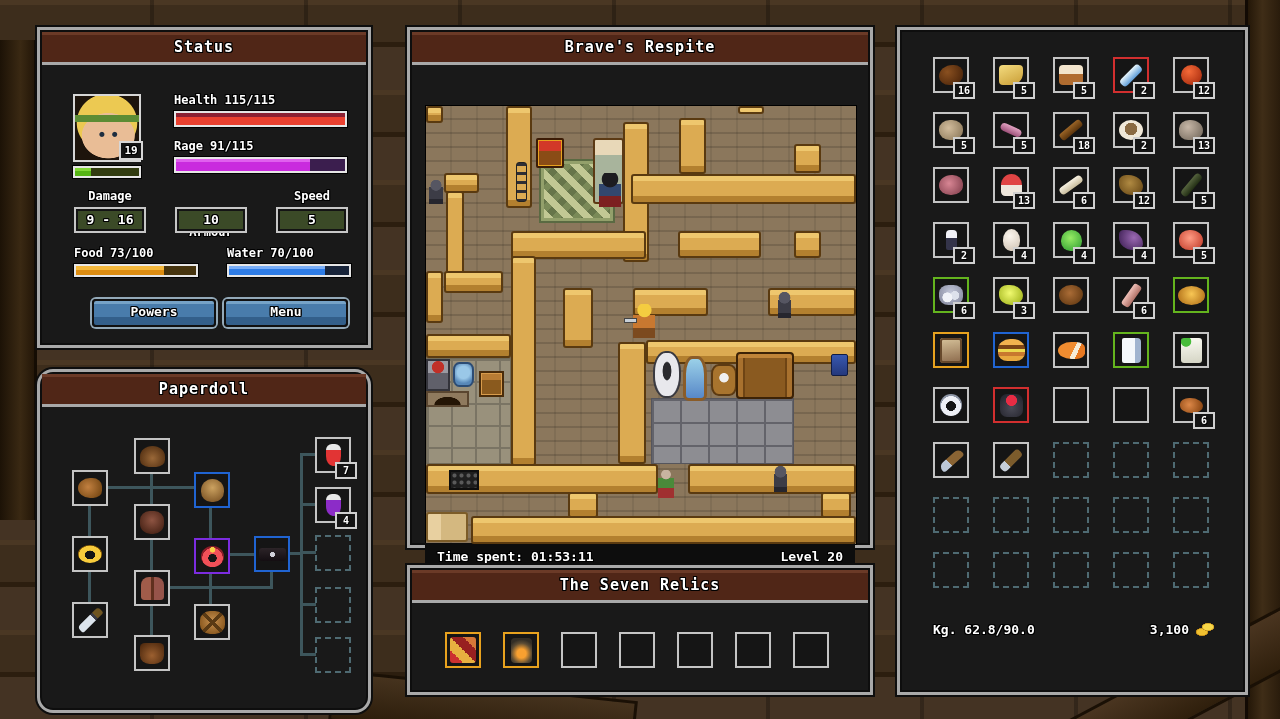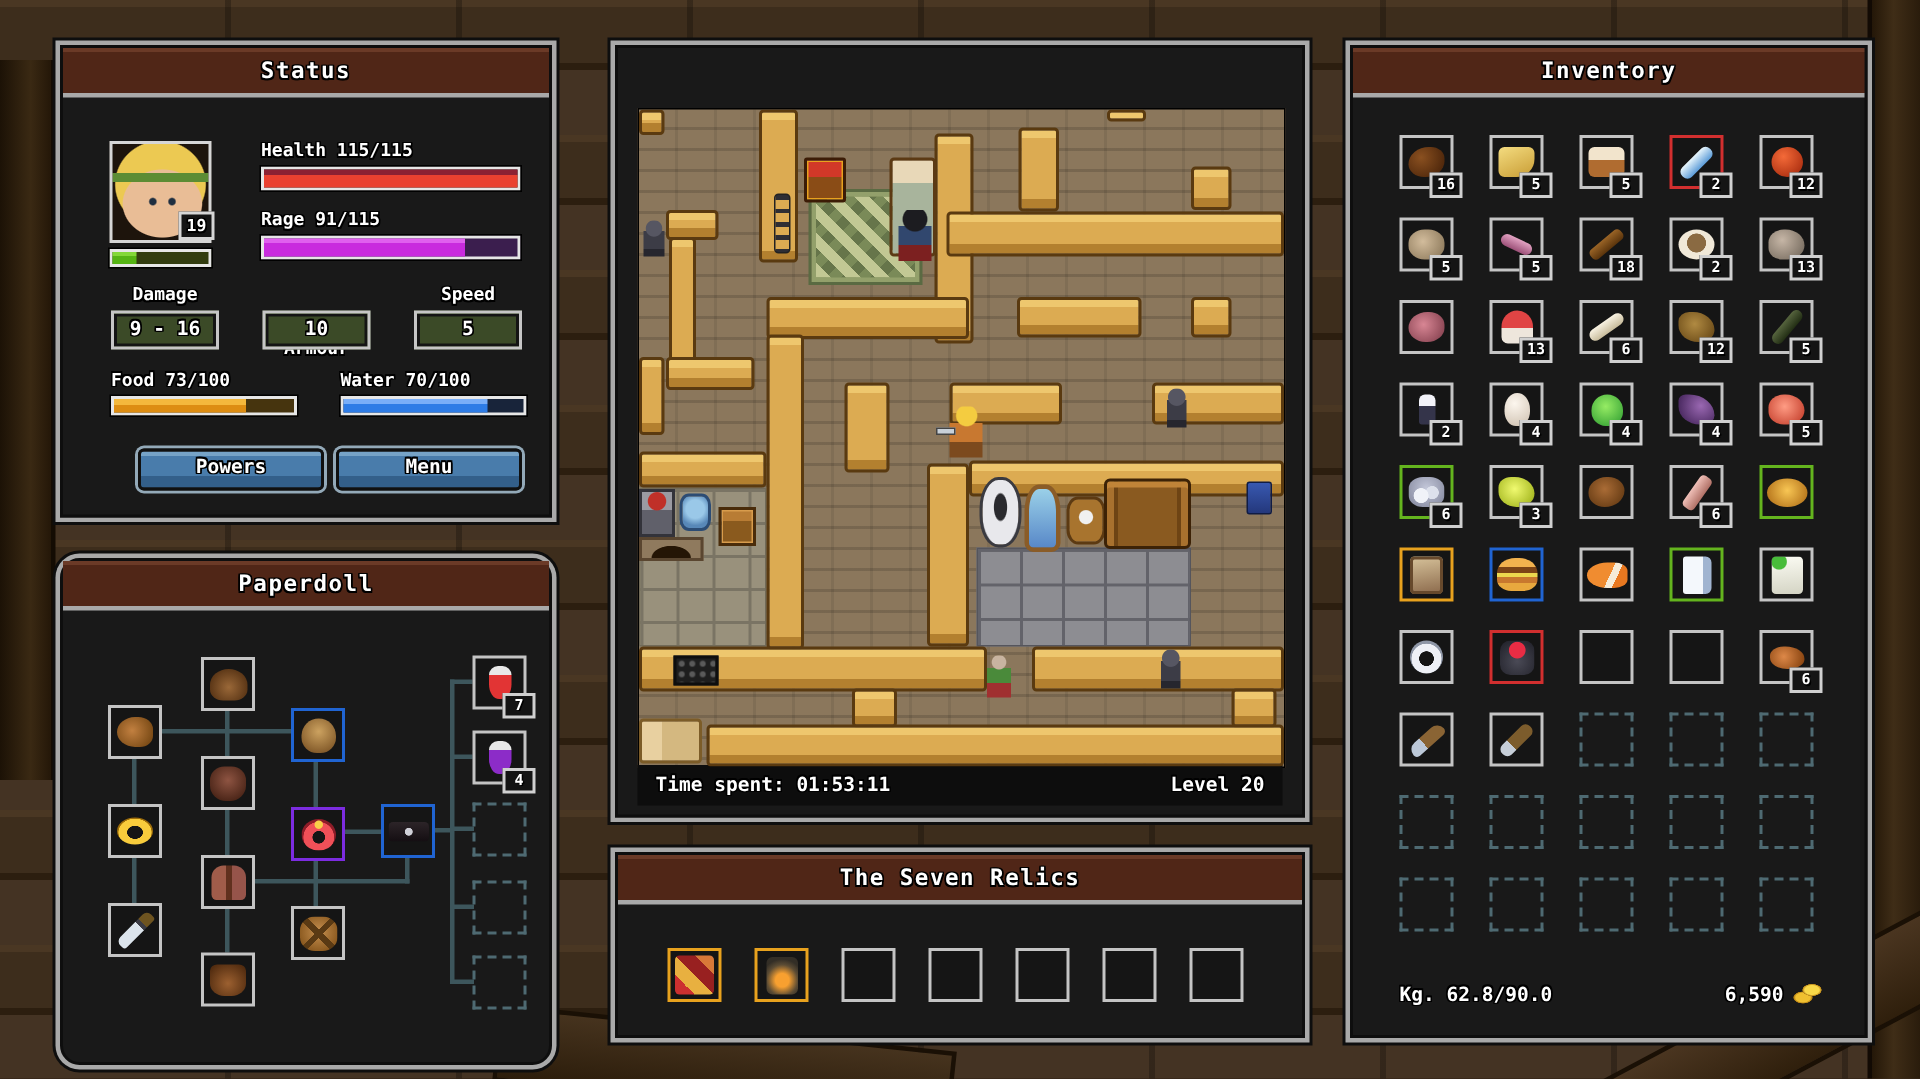--- a/index.html
+++ b/index.html
@@ -277,20 +277,21 @@
         <div class="glyph g-purplepotion"></div>
         <div class="badge">4</div>
       </div>
       <div class="slot locked pslot" style="left: 273px; top: 128px;"></div>
       <div class="slot locked pslot" style="left: 273px; top: 180px;"></div>
       <div class="slot locked pslot" style="left: 273px; top: 230px;"></div>
     </div>
 </div>
 
 <div class="panel" id="map-panel" style="left:410px;top:30px;width:456px;height:511px;">
+  <div class="ptitle px"><span>Brave's Respite</span></div>
   <div class="pbody" style="height:476px;">
     <div class="map-view">
         <div class="beam" style="left: 0px; top: 0px; width: 17px; height: 17px;"></div>
         <div class="beam" style="left: 80px; top: 0px; width: 26px; height: 102px;"></div>
         <div class="beam" style="left: 197px; top: 16px; width: 26px; height: 140px;"></div>
         <div class="beam" style="left: 253px; top: 12px; width: 27px; height: 56px;"></div>
         <div class="beam" style="left: 312px; top: 0px; width: 26px; height: 8px;"></div>
         <div class="beam" style="left: 368px; top: 38px; width: 27px; height: 29px;"></div>
         <div class="beam" style="left: 205px; top: 68px; width: 225px; height: 30px;"></div>
         <div class="beam" style="left: 18px; top: 67px; width: 35px; height: 20px;"></div>
@@ -356,21 +357,20 @@
         <div class="slot"></div>
         <div class="slot"></div>
         <div class="slot"></div>
         <div class="slot"></div>
         <div class="slot"></div>
       </div>
   </div>
 </div>
 
 <div class="panel" id="inventory-panel" style="left:900px;top:30px;width:341px;height:658px;">
-  <div class="ptitle px"><span>Inventory</span></div>
   <div class="pbody" style="height:623px;">
     <div class="inv-grid">
         <div class="slot">
           <div class="glyph g-jerky"></div>
           <div class="badge">16</div>
         </div>
         <div class="slot">
           <div class="glyph g-cheese"></div>
           <div class="badge">5</div>
         </div>
@@ -505,16 +505,16 @@
         <div class="slot locked"></div>
         <div class="slot locked"></div>
         <div class="slot locked"></div>
         <div class="slot locked"></div>
         <div class="slot locked"></div>
         <div class="slot locked"></div>
         <div class="slot locked"></div>
       </div>
     <div class="inv-footer">
       <span class="px">Kg. 62.8/90.0</span>
-      <span class="px"><span>6,590</span><span class="coin"></span></span>
+      <span class="px"><span>3,100</span><span class="coin"></span></span>
     </div>
   </div>
 </div>
 
 </body></html>

